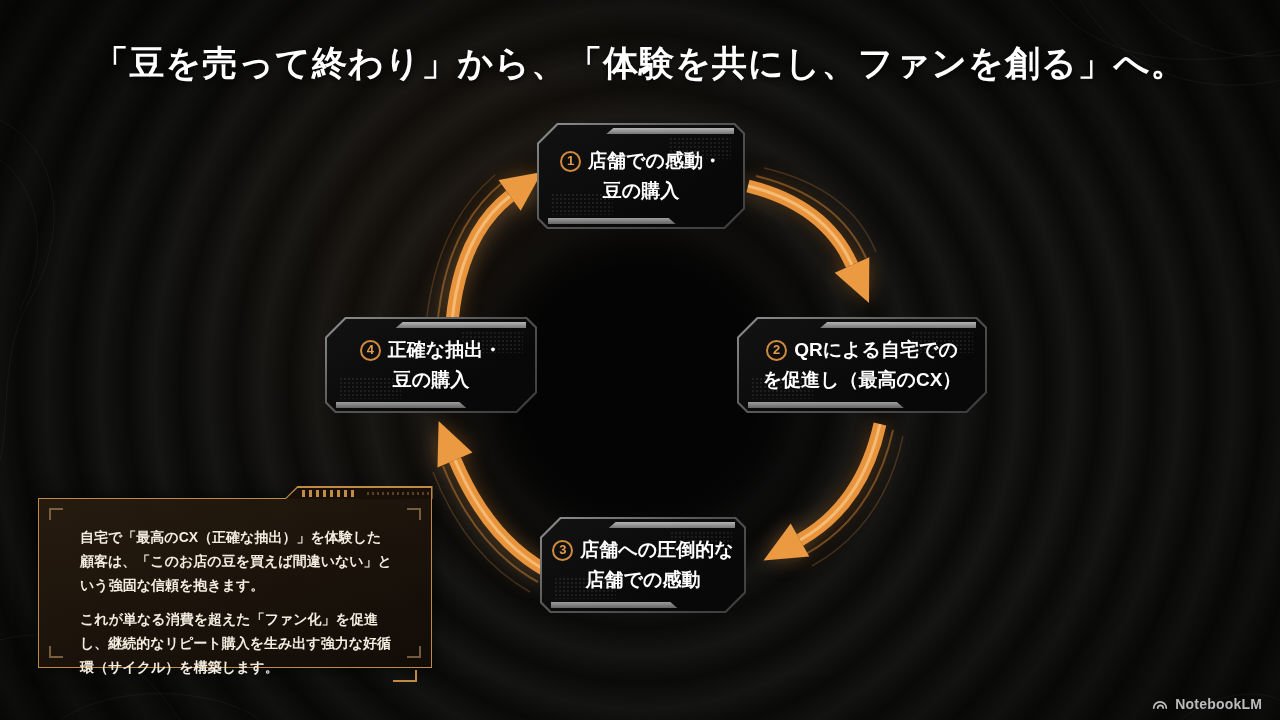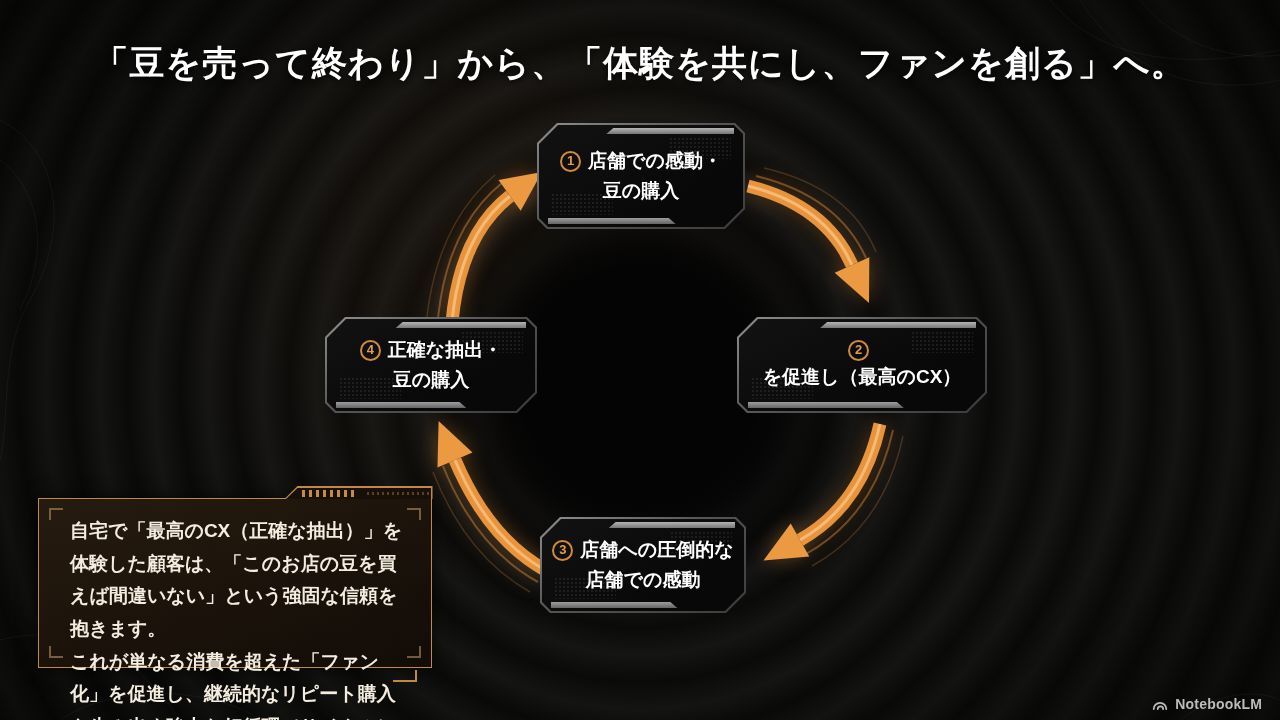--- a/index.html
+++ b/index.html
@@ -88,26 +88,26 @@
   .barcode{width:56px;height:7px;opacity:.9;
     background:repeating-linear-gradient(90deg,#d79a4a 0 3px,transparent 3px 7px);}
   .microtext{width:66px;height:3px;opacity:.45;
     background:repeating-linear-gradient(90deg,#a87c3e 0 2px,transparent 2px 5px);}
   .corner{position:absolute;width:14px;height:12px;border:0 solid rgba(195,155,105,.55);}
   .corner.tl{top:9px;left:10px;border-top-width:2px;border-left-width:2px;}
   .corner.tr{top:9px;right:10px;border-top-width:2px;border-right-width:2px;}
   .corner.bl{bottom:9px;left:10px;border-bottom-width:2px;border-left-width:2px;}
   .corner.br{bottom:9px;right:10px;border-bottom-width:2px;border-right-width:2px;}
   .callout-body{position:absolute;left:31px;right:26px;top:16px;}
-  .callout-body p{margin:0;font-size:19px;font-weight:bold;color:#f3ecdf;line-height:1.72;}
+  .callout-body p{margin:10px;font-size:14px;font-weight:bold;color:#f3ecdf;line-height:1.72;}
   .callout-accent{position:absolute;right:14px;bottom:-15px;width:24px;height:12px;
     border-right:2px solid #c08a44;border-bottom:2px solid #c08a44;}
 
   
-  .brand{position:absolute;right:18px;bottom:8px;display:flex;align-items:flex-end;gap:6px;
+  .brand{position:absolute;right:18px;bottom:8px;display:flex;align-items:center;gap:6px;
     color:#bcbcbc;font-size:14px;font-weight:bold;letter-spacing:.2px;}
 </style>
 </head>
 <body>
 
 <div id="stage">
 
   <svg id="contours" width="1280" height="720" viewBox="0 0 1280 720" fill="none">
     <g stroke="rgba(255,255,255,0.045)" stroke-width="1">
       <path d="M1050,0 C1100,60 1180,70 1280,50"></path>
@@ -175,20 +175,21 @@
   </div>
 
   <div class="node" id="node2">
     <div class="node-core">
       <div class="bar-top"></div>
       <div class="bar-bottom"></div>
       <div class="hatch tr"></div>
       <div class="hatch bl"></div>
       <div class="nline">
         <span class="num">2</span>
+        <span>QRによる自宅での</span>
       </div>
       <div class="nline">
           <span>を促進し（最高のCX）</span>
         </div>
     </div>
   </div>
 
   <div class="node" id="node3">
     <div class="node-core">
       <div class="bar-top"></div>

